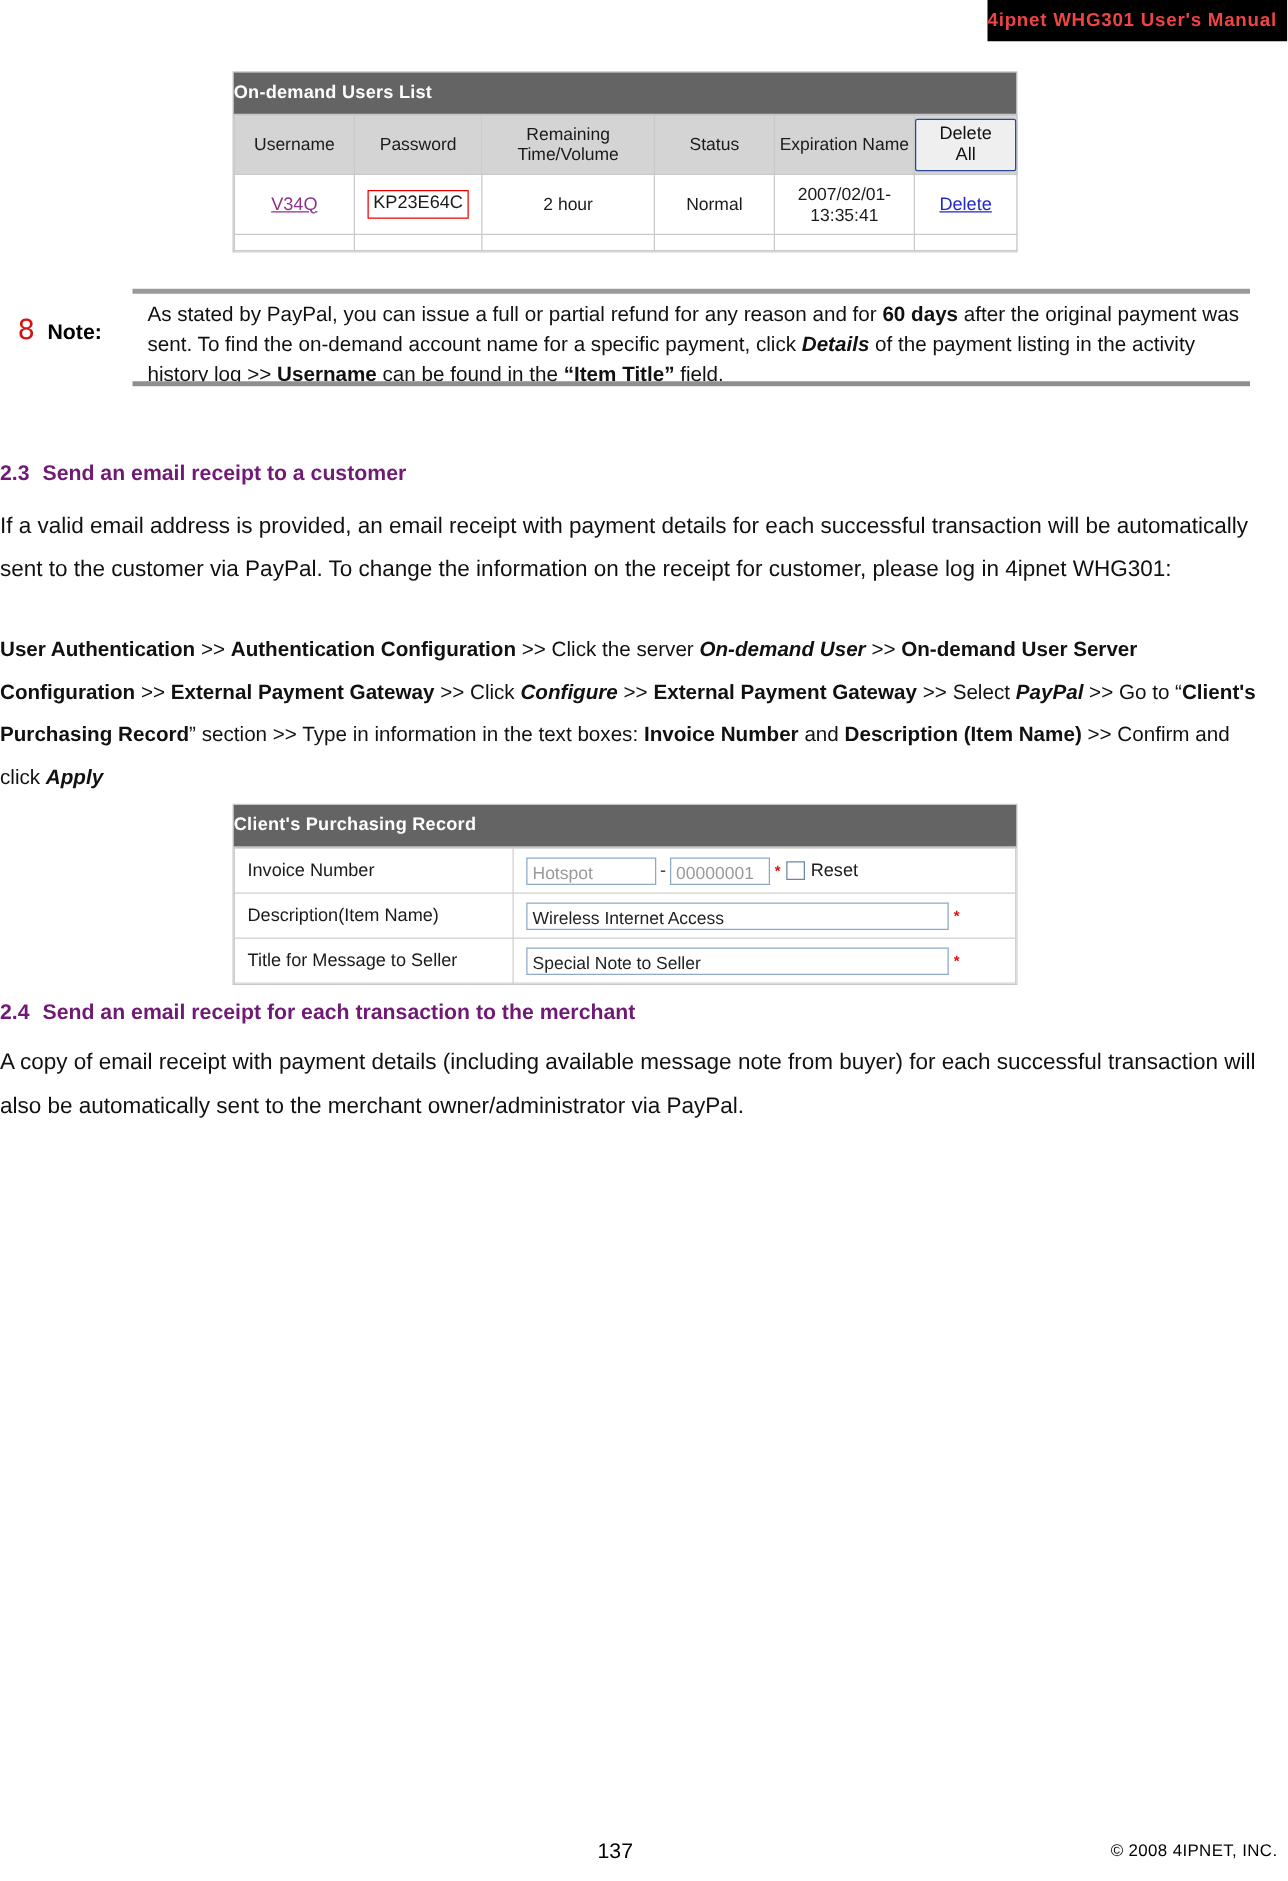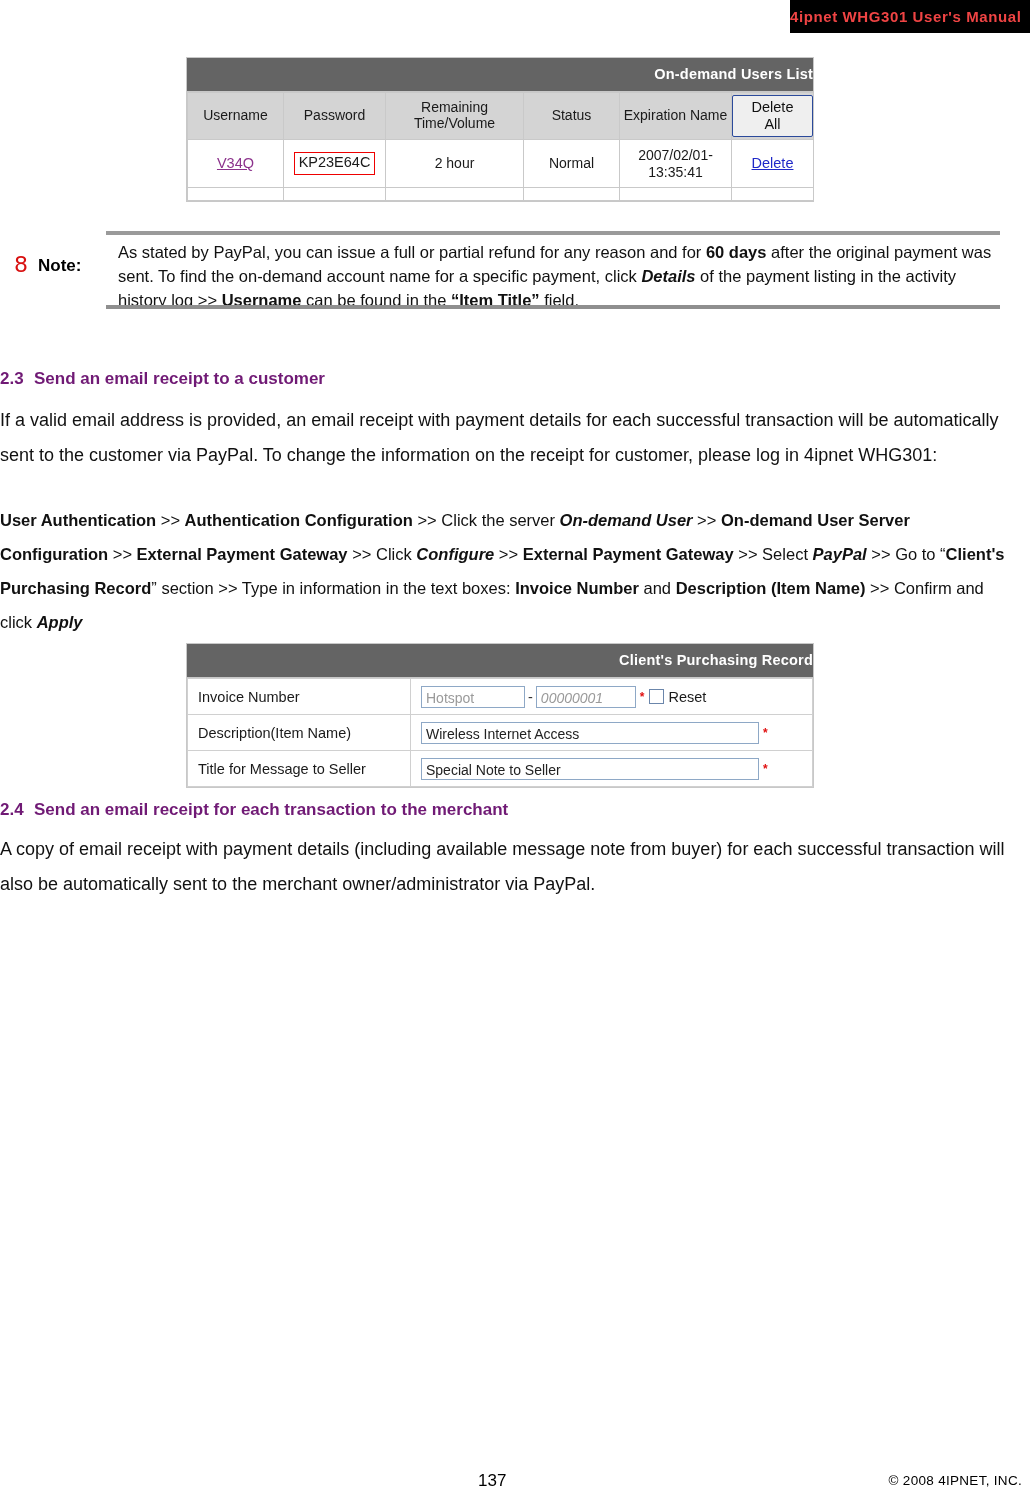--- a/index.html
+++ b/index.html
@@ -48,21 +48,21 @@
     width: 628px;
     border: 1px solid #c8c8c8;
     background: #ffffff;
     box-sizing: border-box;
   }
   .shot-title {
     background: #646464;
     color: #ffffff;
     font-size: 14.5px;
     font-weight: bold;
-    text-align: right;
+    text-align: left;
     padding: 8px 0 9px 0;
     letter-spacing: 0.2px;
     border-bottom: 1px solid #c8c8c8;
   }
   table.ui {
     border-collapse: collapse;
     width: 100%;
     table-layout: fixed;
   }
   table.ui td, table.ui th {
@@ -216,21 +216,21 @@
     font-size: 14px;
     padding: 0 4px;
     box-sizing: border-box;
     vertical-align: middle;
     overflow: hidden;
     white-space: nowrap;
   }
   .inp.ghost { color: #9a9a9a; }
   .inp.filled { color: #222222; }
   .inp.w-hotspot { width: 104px; }
-  .inp.w-serial { width: 100px; font-style: italic; }
+  .inp.w-serial { width: 80px; }
   .inp.w-wide { width: 338px; }
   .dash { display: inline-block; padding: 0 3px; color: #333; vertical-align: middle; }
   .req {
     display: inline-block;
     color: #e01010;
     font-size: 12px;
     vertical-align: middle;
     padding: 0 4px;
     font-weight: bold;
   }

